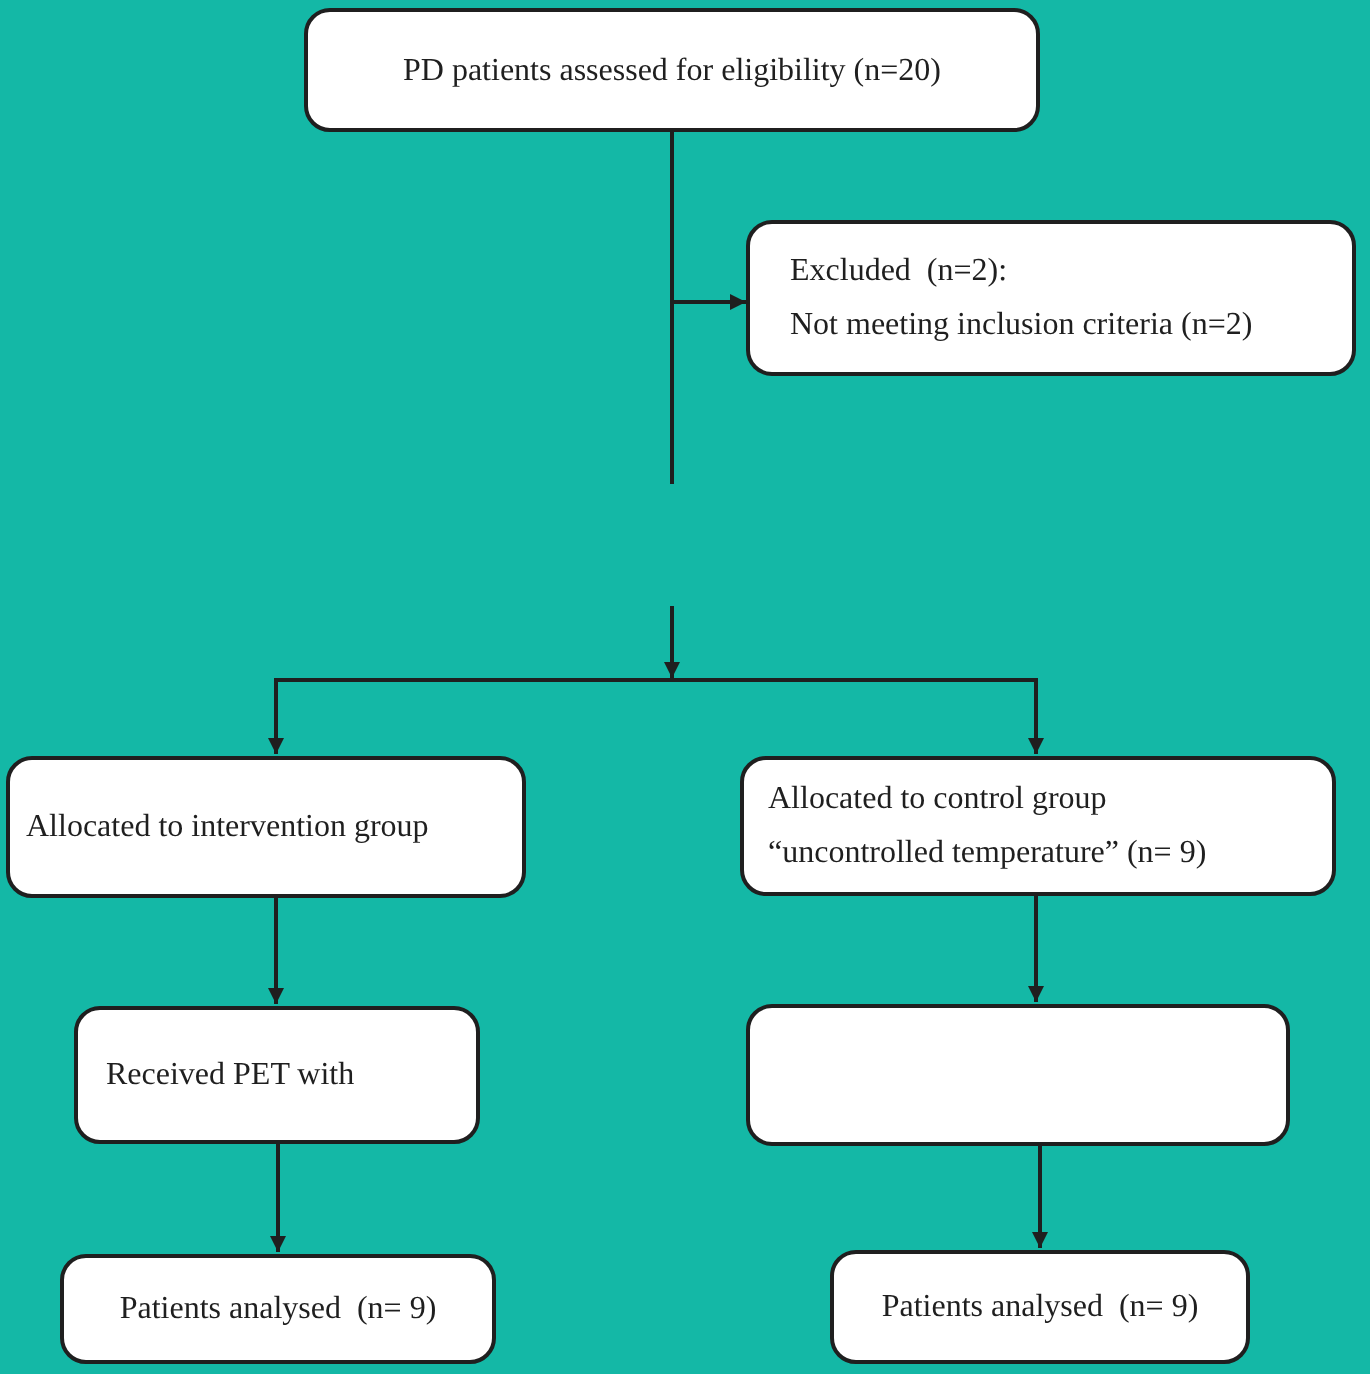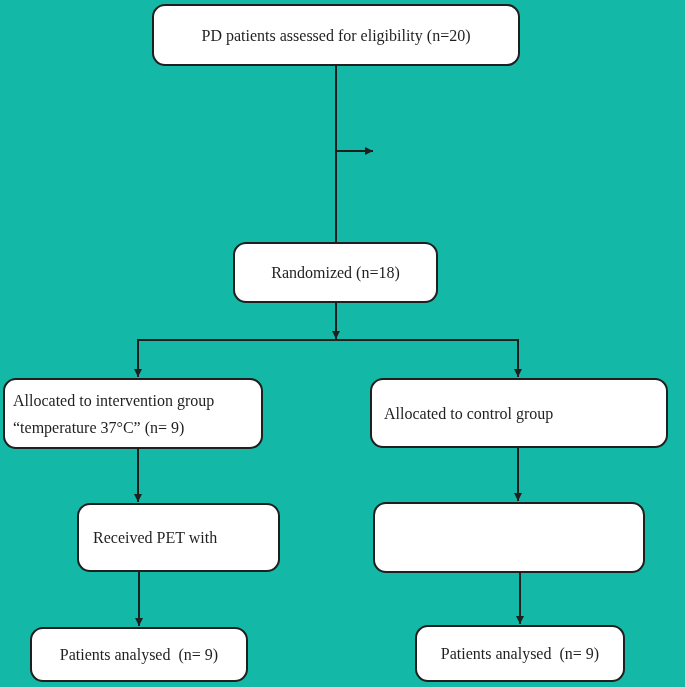--- a/index.html
+++ b/index.html
@@ -40,21 +40,21 @@
   }
   .box.center { align-items: center; text-align: center; }
   .box.left   { align-items: flex-start; text-align: left; }
 
   
   .pos-eligibility   { left: 152px; top: 4px;   width: 368px; height: 62px; }
   .pos-excluded      { left: 373px; top: 110px; width: 305px; height: 78px; padding-left: 20px; padding-right: 8px; }
   .pos-randomized    { left: 233px; top: 242px; width: 205px; height: 61px; }
   .pos-alloc-int     { left: 3px;   top: 378px; width: 260px; height: 71px; padding-left: 8px;  padding-right: 4px; }
   .pos-alloc-ctrl    { left: 370px; top: 378px; width: 298px; height: 70px; padding-left: 12px; padding-right: 4px; }
-  .pos-pet-int       { left: 37px;  top: 503px; width: 203px; height: 69px; padding-left: 14px; padding-right: 20px; margin-left: 40px; }
+  .pos-pet-int       { left: 37px;  top: 503px; width: 203px; height: 69px; padding-left: 14px; padding-right: 20px; }
   .pos-pet-ctrl      { left: 373px; top: 502px; width: 272px; height: 71px; padding-left: 10px; padding-right: 4px; }
   .pos-analysed-int  { left: 30px;  top: 627px; width: 218px; height: 55px; }
   .pos-analysed-ctrl { left: 415px; top: 625px; width: 210px; height: 57px; }
 </style>
 </head>
 <body>
 
 <div class="canvas">
 
   <svg class="connectors" viewBox="0 0 685 687" xmlns="http://www.w3.org/2000/svg">
@@ -82,32 +82,33 @@
 
     <path d="M139,572 L139,626" stroke="#1f1f1f" stroke-width="2" fill="none" marker-end="url(#arrow)"></path>
 
     <path d="M520,573 L520,624" stroke="#1f1f1f" stroke-width="2" fill="none" marker-end="url(#arrow)"></path>
   </svg>
 
   <div class="box center pos-eligibility">
     <div class="line">PD patients assessed for eligibility (n=20)</div>
   </div>
 
+  <div class="box left pos-excluded">
+    <div class="line">Excluded  (n=2):</div>
+    <div class="line">Not meeting inclusion criteria (n=2)</div>
+  </div>
 
-  <div class="box center pos-randomized">
-    <div class="line">Randomized (n=18)</div>
-  </div>
 
   <div class="box left pos-alloc-int">
     <div class="line">Allocated to intervention group</div>
-    <div class="line">“temperature 37°C” (n= 9)</div>
   </div>
 
   <div class="box left pos-alloc-ctrl">
     <div class="line">Allocated to control group</div>
+    <div class="line">“uncontrolled temperature” (n= 9)</div>
   </div>
 
   <div class="box left pos-pet-int">
     <div class="line">Received PET with</div>
   </div>
 
   <div class="box left pos-pet-ctrl">
   </div>
 
   <div class="box center pos-analysed-int">

